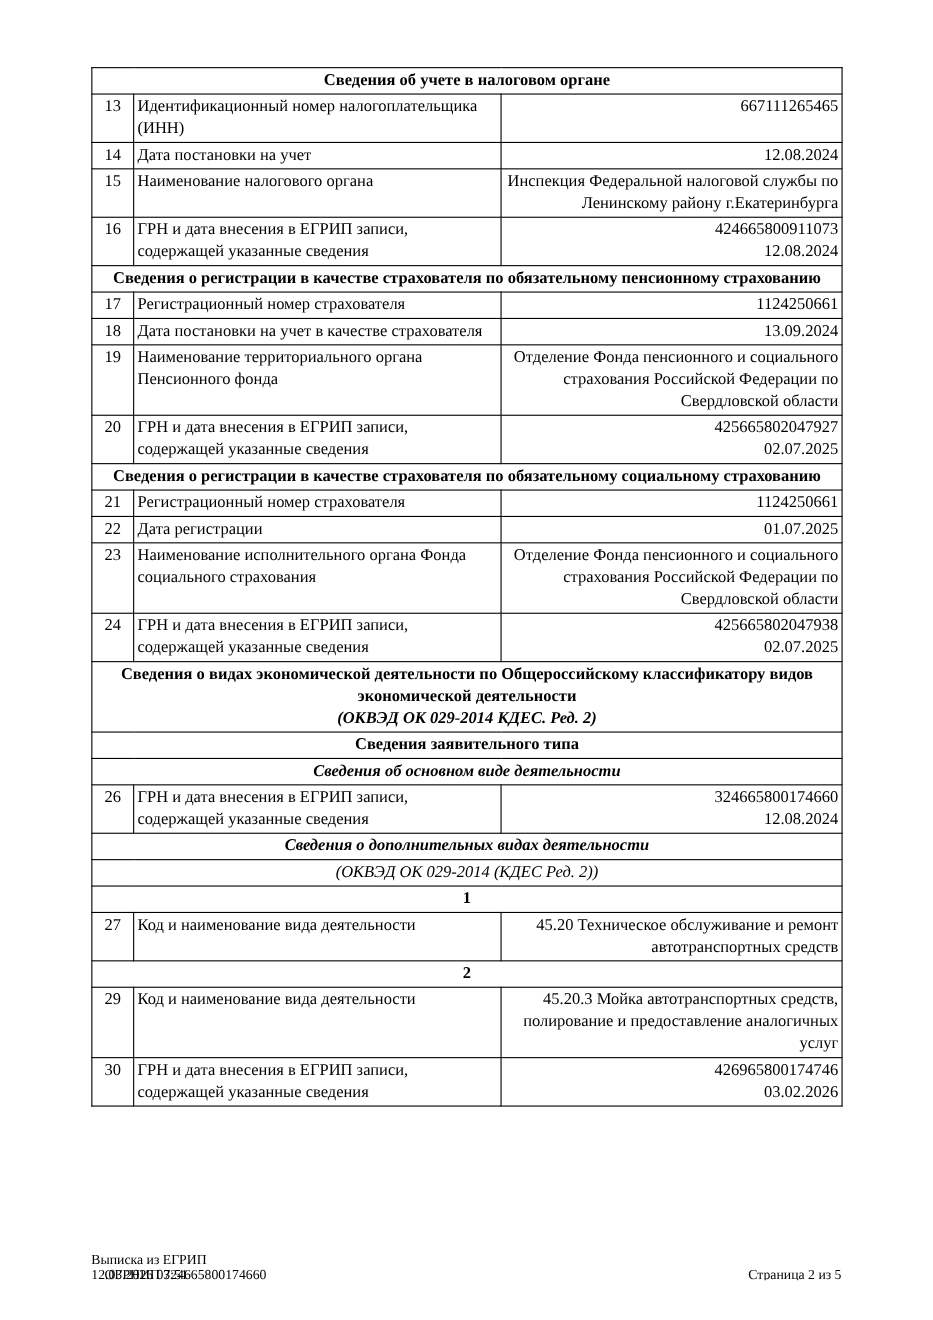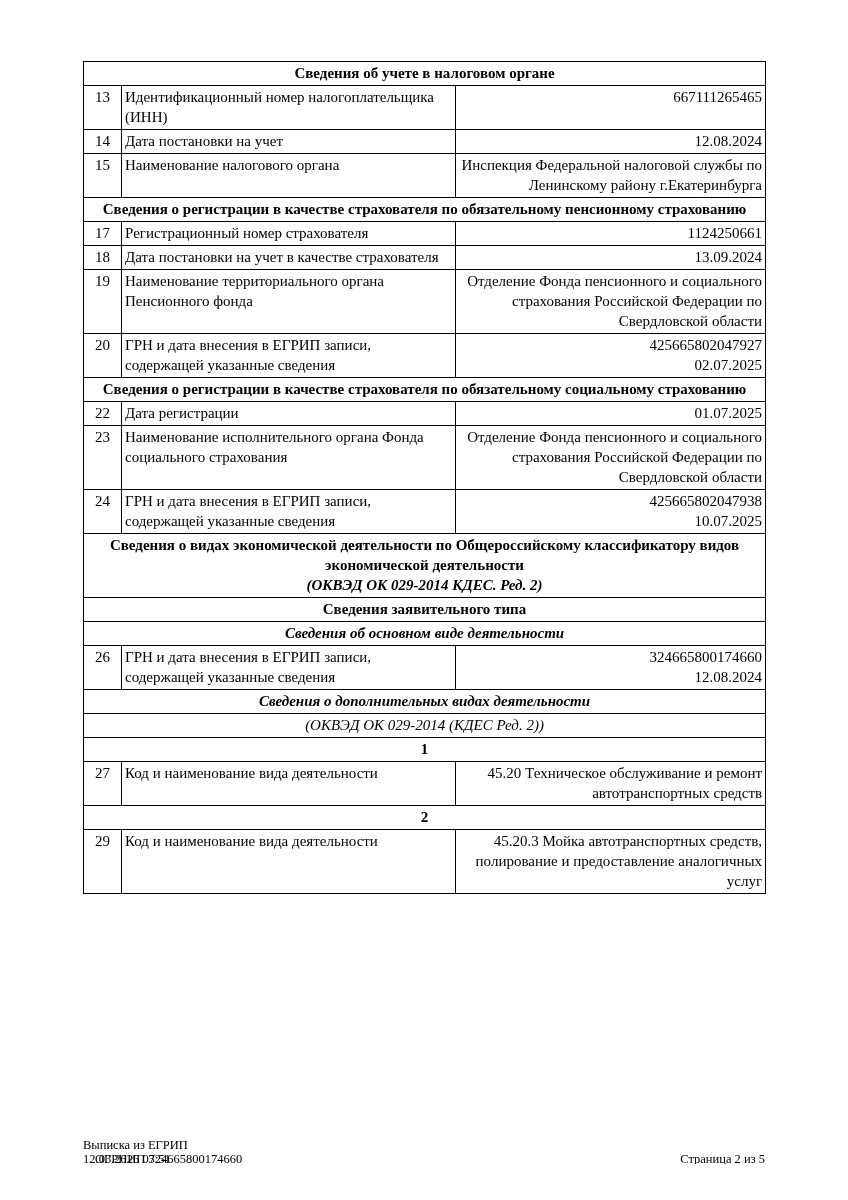--- a/index.html
+++ b/index.html
@@ -75,20 +75,26 @@
       <tr>
         <td class="num">14</td>
         <td class="lbl">Дата постановки на учет</td>
         <td class="val">12.08.2024</td>
       </tr>
       <tr>
         <td class="num">15</td>
         <td class="lbl">Наименование налогового органа</td>
         <td class="val">Инспекция Федеральной налоговой службы по Ленинскому району г.Екатеринбурга</td>
       </tr>
+      <tr>
+        <td class="num">16</td>
+        <td class="lbl">ГРН и дата внесения в ЕГРИП записи, содержащей указанные сведения</td>
+        <td class="val">424665800911073
+12.08.2024</td>
+      </tr>
 
       <tr>
         <td colspan="3" class="sec">Сведения о регистрации в качестве страхователя по обязательному пенсионному страхованию</td>
       </tr>
 
       <tr>
         <td class="num">17</td>
         <td class="lbl">Регистрационный номер страхователя</td>
         <td class="val">1124250661</td>
       </tr>
@@ -107,34 +113,39 @@
         <td class="lbl">ГРН и дата внесения в ЕГРИП записи, содержащей указанные сведения</td>
         <td class="val">425665802047927
 02.07.2025</td>
       </tr>
 
       <tr>
         <td colspan="3" class="sec">Сведения о регистрации в качестве страхователя по обязательному социальному страхованию</td>
       </tr>
 
       <tr>
+        <td class="num">21</td>
+        <td class="lbl">Регистрационный номер страхователя</td>
+        <td class="val">1124250661</td>
+      </tr>
+      <tr>
         <td class="num">22</td>
         <td class="lbl">Дата регистрации</td>
         <td class="val">01.07.2025</td>
       </tr>
       <tr>
         <td class="num">23</td>
         <td class="lbl">Наименование исполнительного органа Фонда социального страхования</td>
         <td class="val">Отделение Фонда пенсионного и социального страхования Российской Федерации по Свердловской области</td>
       </tr>
       <tr>
         <td class="num">24</td>
         <td class="lbl">ГРН и дата внесения в ЕГРИП записи, содержащей указанные сведения</td>
         <td class="val">425665802047938
-10.07.2025</td>
+02.07.2025</td>
       </tr>
 
       <tr>
         <td colspan="3" class="sec">
           <div class="b">Сведения о видах экономической деятельности по Общероссийскому классификатору видов экономической деятельности</div>
           <div class="i-reg">(ОКВЭД ОК 029-2014 КДЕС. Ред. 2)</div>
         </td>
       </tr>
 
       <tr>
@@ -171,20 +182,26 @@
       </tr>
 
       <tr>
         <td colspan="3" class="sec">2</td>
       </tr>
 
       <tr>
         <td class="num">29</td>
         <td class="lbl">Код и наименование вида деятельности</td>
         <td class="val">45.20.3 Мойка автотранспортных средств, полирование и предоставление аналогичных услуг</td>
+      </tr>
+      <tr>
+        <td class="num">30</td>
+        <td class="lbl">ГРН и дата внесения в ЕГРИП записи, содержащей указанные сведения</td>
+        <td class="val">426965800174746
+03.02.2026</td>
       </tr>
 
     </tbody>
   </table>
 
   <div class="footer">
     <div class="f-left">
       <div>Выписка из ЕГРИП</div>
       <div>12.03.2026 07:51</div>
     </div>

